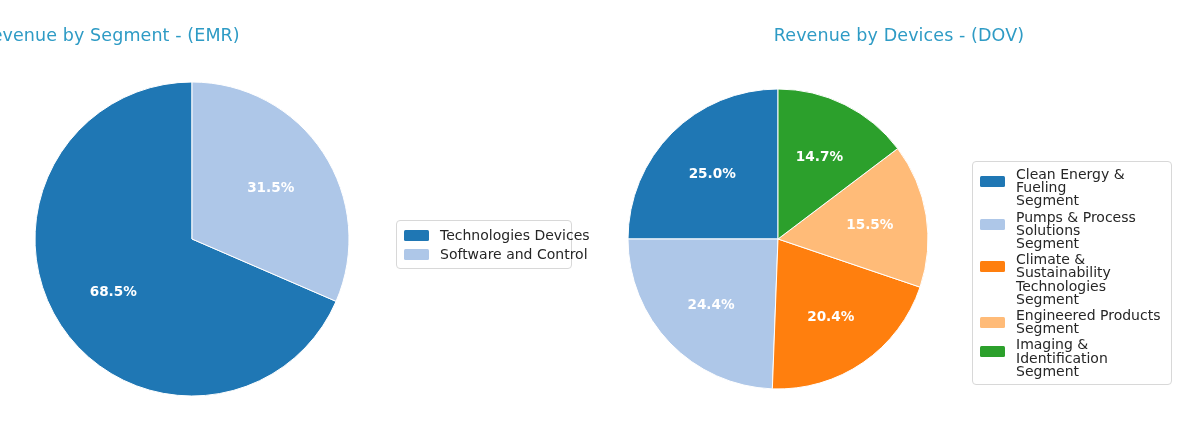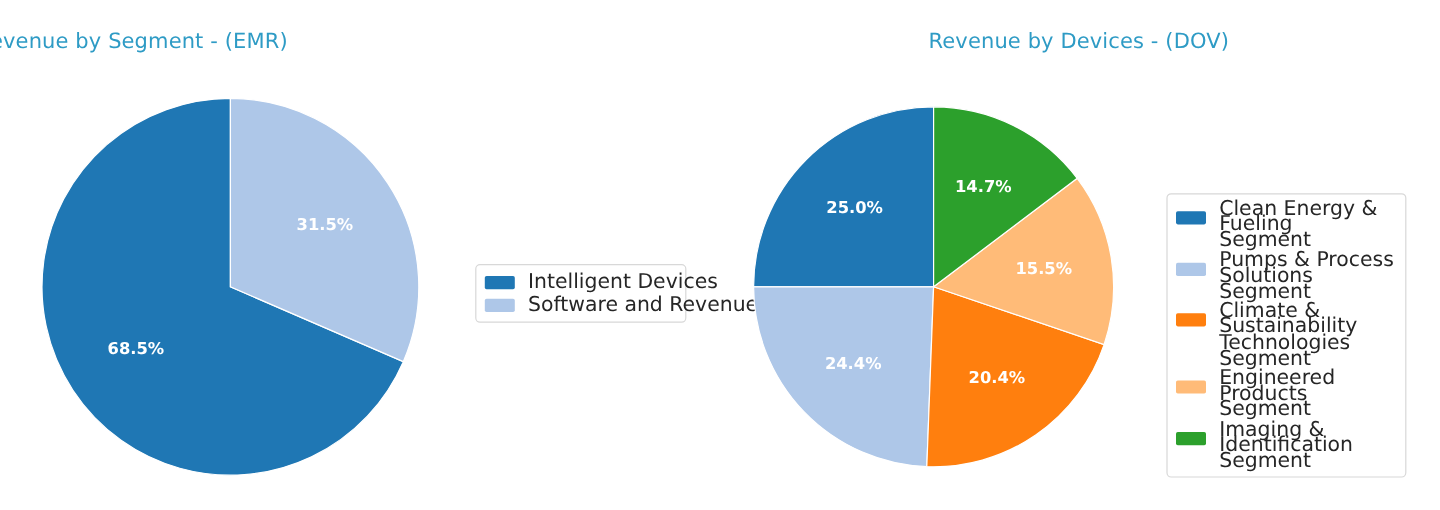--- a/index.html
+++ b/index.html
@@ -84,21 +84,21 @@
   .legend-swatch {
     width: 25px;
     height: 11px;
     border-radius: 1.5px;
     flex: 0 0 25px;
     margin-top: 3px;
   }
   #legend-dov .legend-swatch { margin-top: 8px; }
   .legend-label {
     margin-left: 11px;
-    font-size: 17px;
+    font-size: 14px;
     line-height: 13.2px;
     color: #262626;
     white-space: pre-line;
   }
   #legend-emr .legend-label {
     white-space: nowrap;
     line-height: 15px;
     margin-top: 1px;
   }
 </style>
@@ -113,25 +113,25 @@
       <svg class="pie" id="svg-emr" width="320" height="320" viewBox="0 0 320 320">
           <path d="M 160 160 L 160.000 3.000 A 157 157 0 1 0 304.087 222.352 Z" fill="#1f77b4" stroke="#ffffff" stroke-width="1"></path>
           <text x="81.27" y="211.72" class="slice-label">68.5%</text>
           <path d="M 160 160 L 304.087 222.352 A 157 157 0 0 0 160.000 3.000 Z" fill="#aec7e8" stroke="#ffffff" stroke-width="1"></path>
           <text x="238.73" y="108.28" class="slice-label">31.5%</text>
         </svg>
     </div>
     <div class="legend-box" id="legend-emr">
         <div class="legend-row">
           <span class="legend-swatch" style="background: rgb(31, 119, 180);"></span>
-          <span class="legend-label">Intelligent Devices</span>
+          <span class="legend-label">Technologies Devices</span>
         </div>
         <div class="legend-row">
           <span class="legend-swatch" style="background: rgb(174, 199, 232);"></span>
-          <span class="legend-label">Software and Revenue</span>
+          <span class="legend-label">Software and Control</span>
         </div>
       </div>
   </div>
 
   <div class="panel" id="panel-dov">
     <div class="chart-title">Revenue by Devices - (DOV)</div>
     <div class="pie-wrap" id="pie-dov-wrap">
       <svg class="pie" id="svg-dov" width="320" height="320" viewBox="0 0 320 320">
           <path d="M 160 160 L 160.000 10.000 A 150 150 0 0 0 10.000 160.000 Z" fill="#1f77b4" stroke="#ffffff" stroke-width="1"></path>
           <text x="94.24" y="94.24" class="slice-label">25.0%</text>

